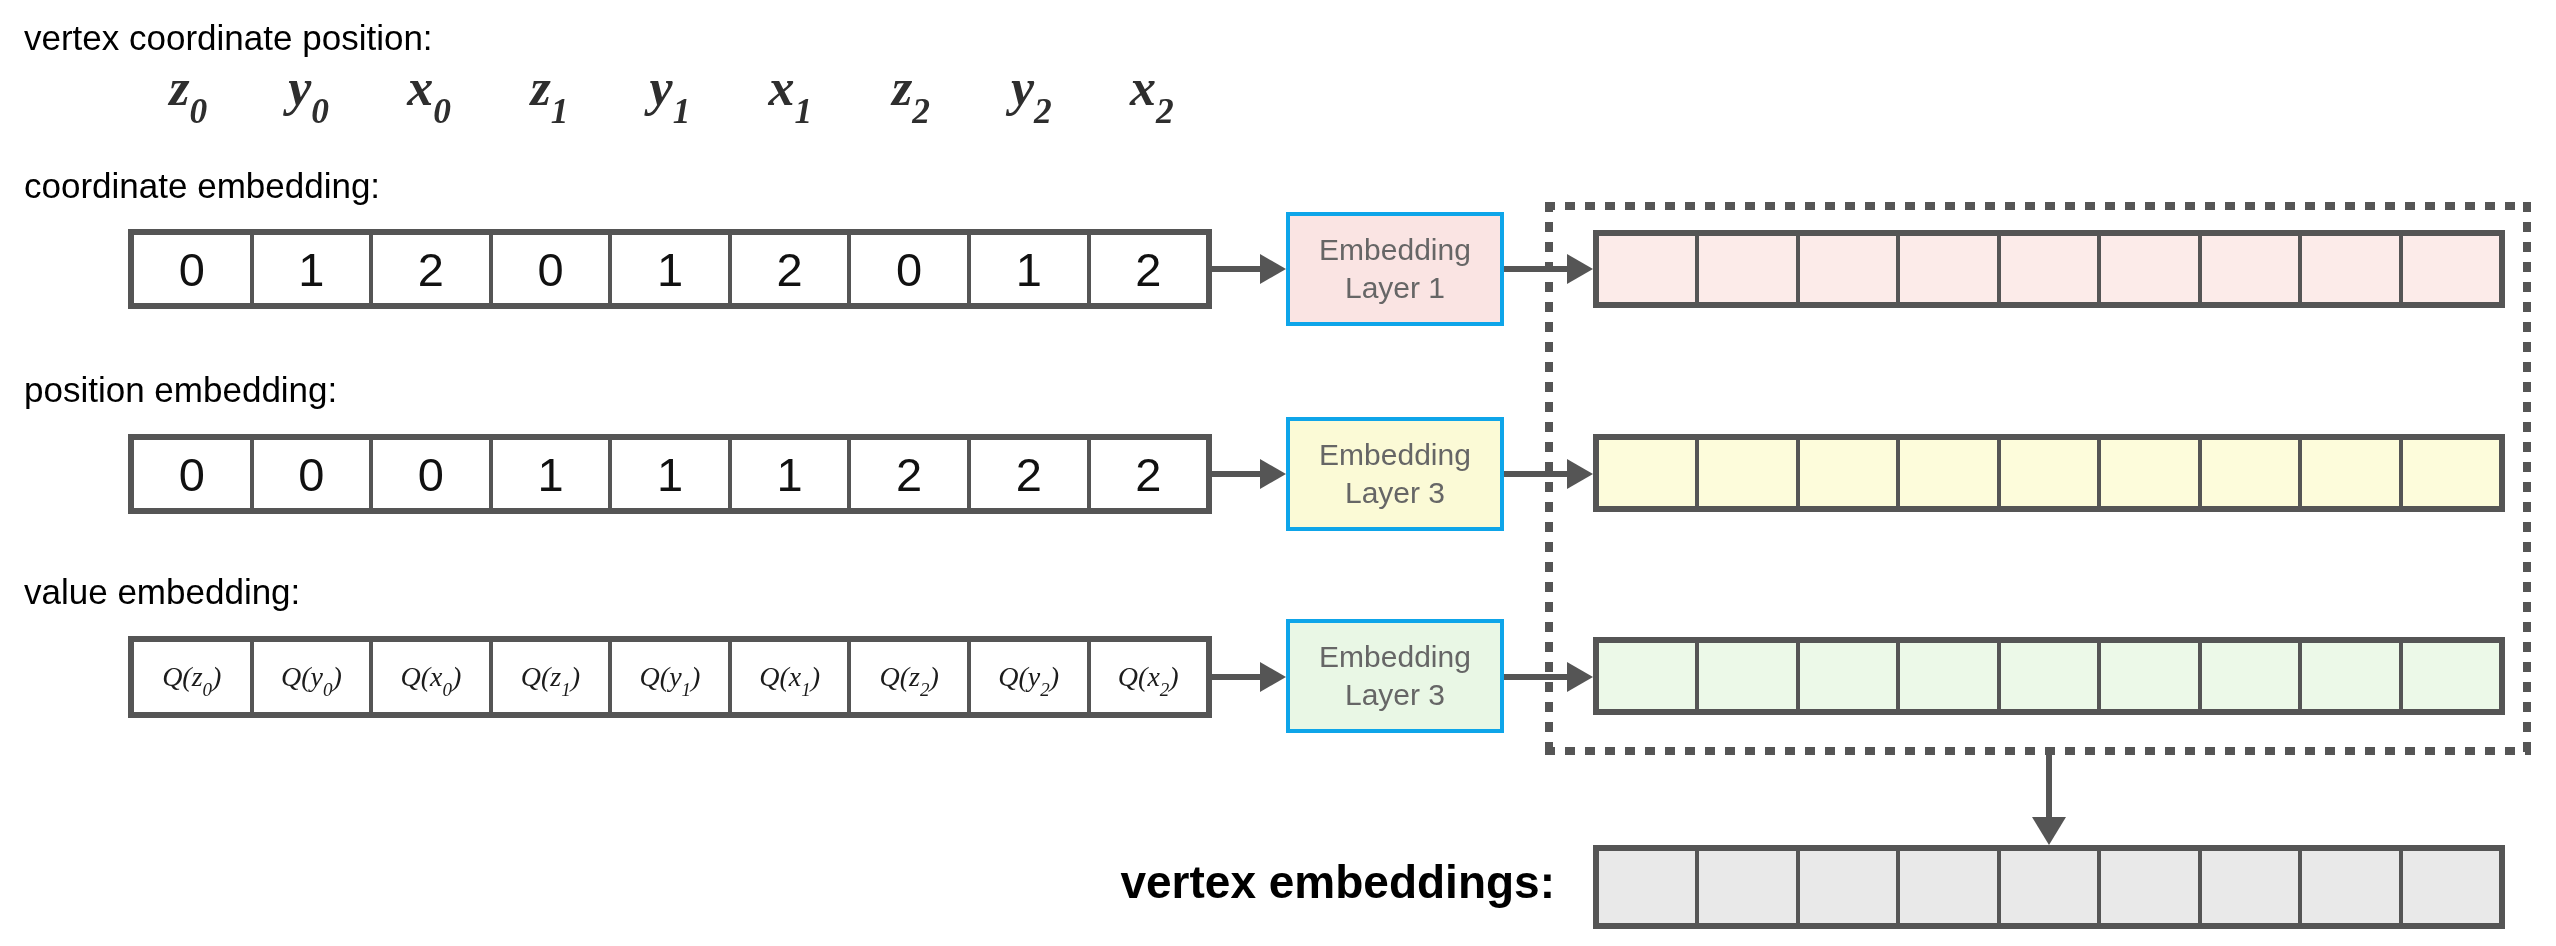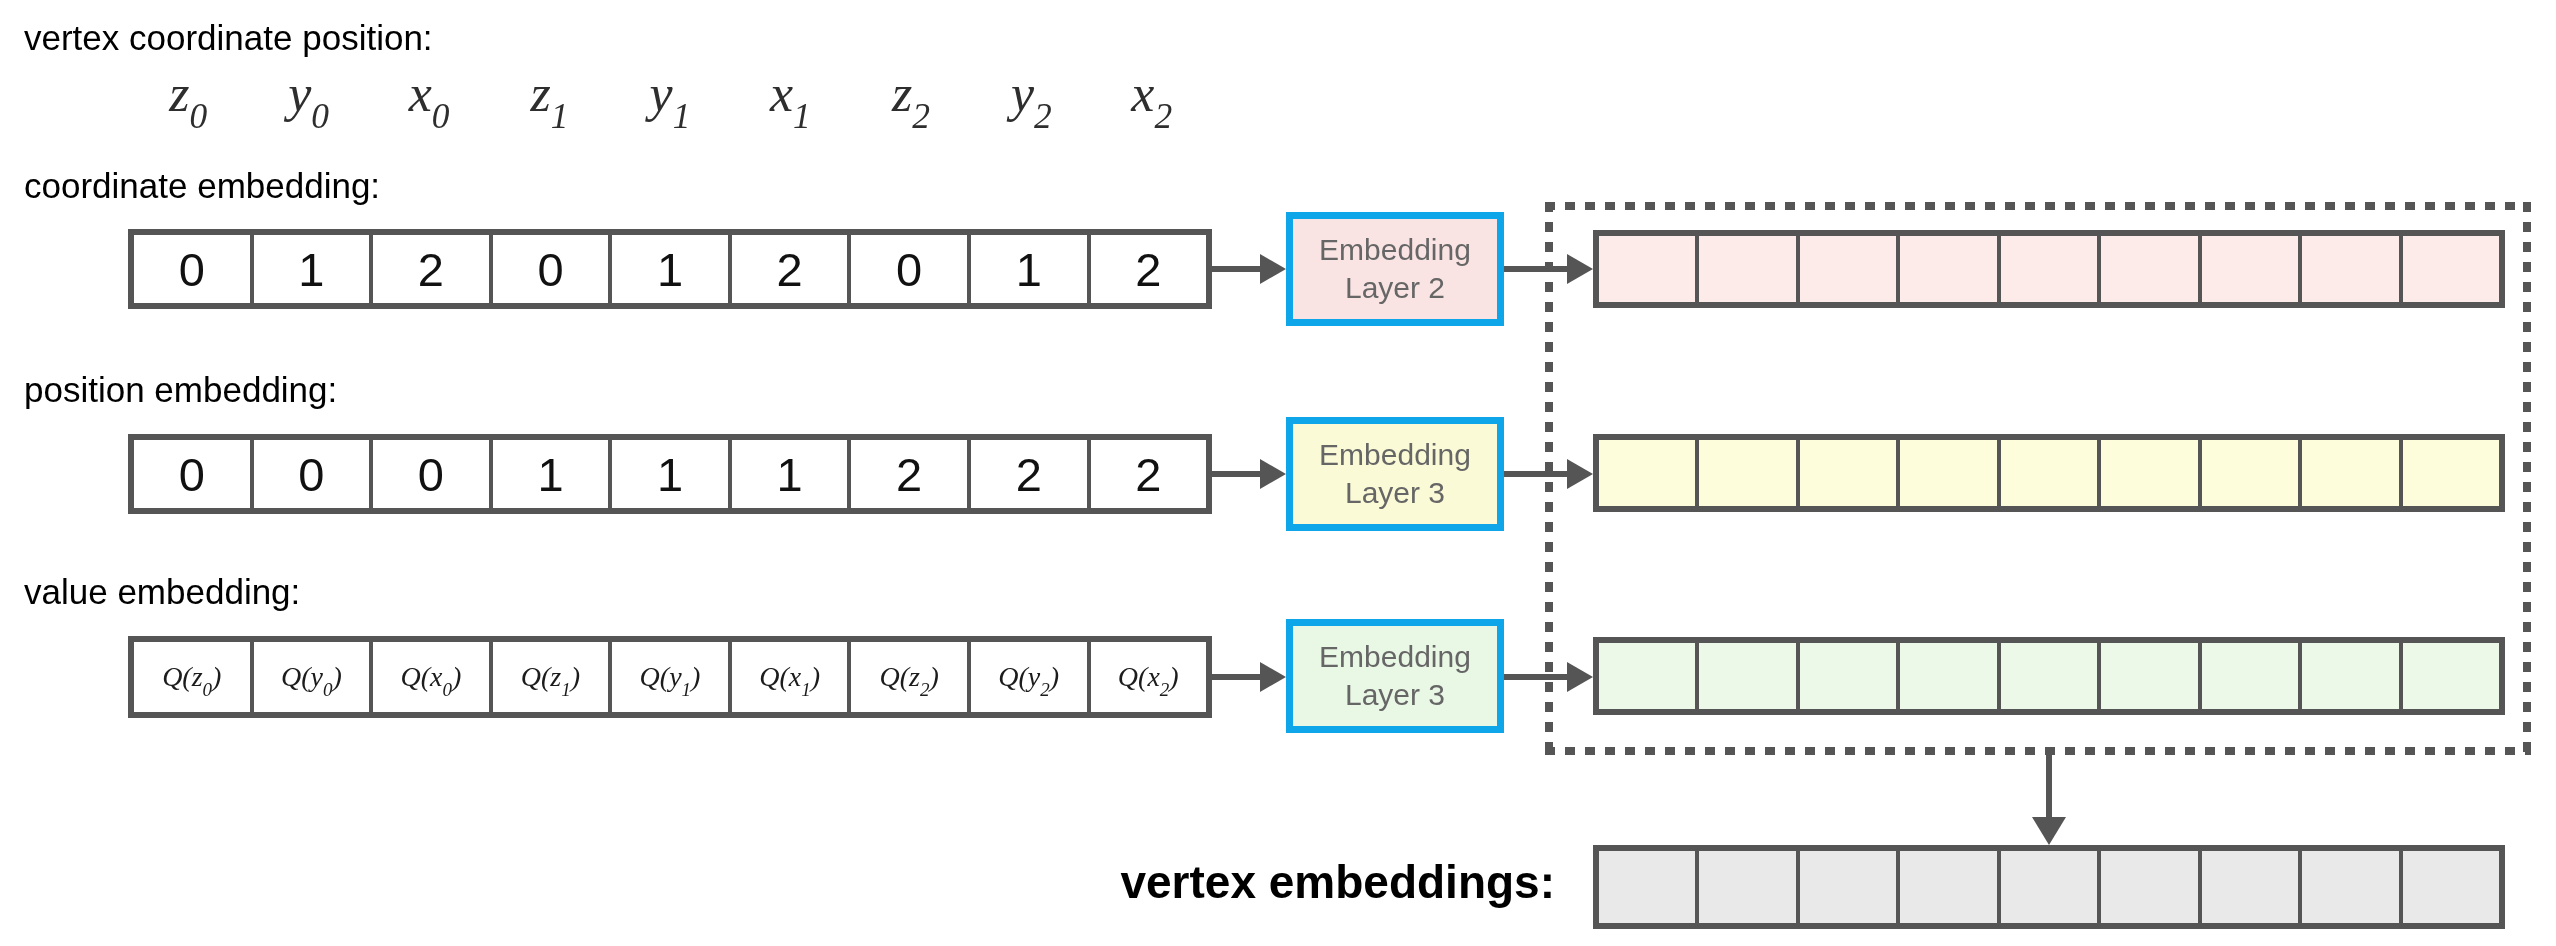--- a/index.html
+++ b/index.html
@@ -21,21 +21,21 @@
     position: absolute;
     font-size: 46px; font-weight: bold; color: #000000;
     text-align: right; white-space: nowrap;
   }
 
   
   .seq-row {
     position: absolute; display: flex;
   }
   .seq-row .cell {
-    flex: 1; display: flex; align-items: center; justify-content: center;
+    flex: 1; display: flex; align-items: flex-start; justify-content: center; font-weight: bold;
   }
   .math {
     font-family: "Liberation Serif", serif;
     font-style: italic; color: #2e2e2e;
   }
   .seq-row .math { font-size: 52px; }
   .math sub { font-size: 0.68em; line-height: 0; position: relative; bottom: -0.18em; }
 
   
   .boxrow {
@@ -52,21 +52,21 @@
   .row-value .cell { font-size: 42px; }
   .row-value .math { font-size: 28px; color: #1c1c1c; }
   .row-pink   { background: #fcebe9; }
   .row-yellow { background: #fdfcdb; }
   .row-green  { background: #ecf9e8; }
   .row-gray   { background: #e9e9e9; }
 
   
   .embed-box {
     position: absolute; width: 218px; height: 114px;
-    border: 7px solid #0ea5e9;
+    border: 4px solid #0ea5e9;
     display: flex; flex-direction: column; align-items: center; justify-content: center;
     font-size: 30px; line-height: 38px; color: #666666;
     text-align: center;
   }
   .box-pink   { background: #fae4e3; }
   .box-yellow { background: #fbfad6; }
   .box-green  { background: #e9f7e5; }
 
   
   .dotted-box {
@@ -148,21 +148,21 @@
       <div class="cell">2</div>
     </div>
 
   <div class="arrow-right" style="left:1212px; top:254px; width:74px;">
     <i class="shaft"></i>
     <i class="head"></i>
   </div>
 
   <div class="embed-box box-pink" style="left:1286px; top:212px;">
     <span>Embedding</span>
-    <span>Layer 2</span>
+    <span>Layer 1</span>
   </div>
 
   <div class="arrow-right" style="left:1504px; top:254px; width:89px;">
     <i class="shaft"></i>
     <i class="head"></i>
   </div>
 
   <div class="lbl" style="left:24px; top:370px;">position embedding:</div>
 
   <div class="boxrow" style="left:128px; top:434px; width:1084px; height:80px;">

